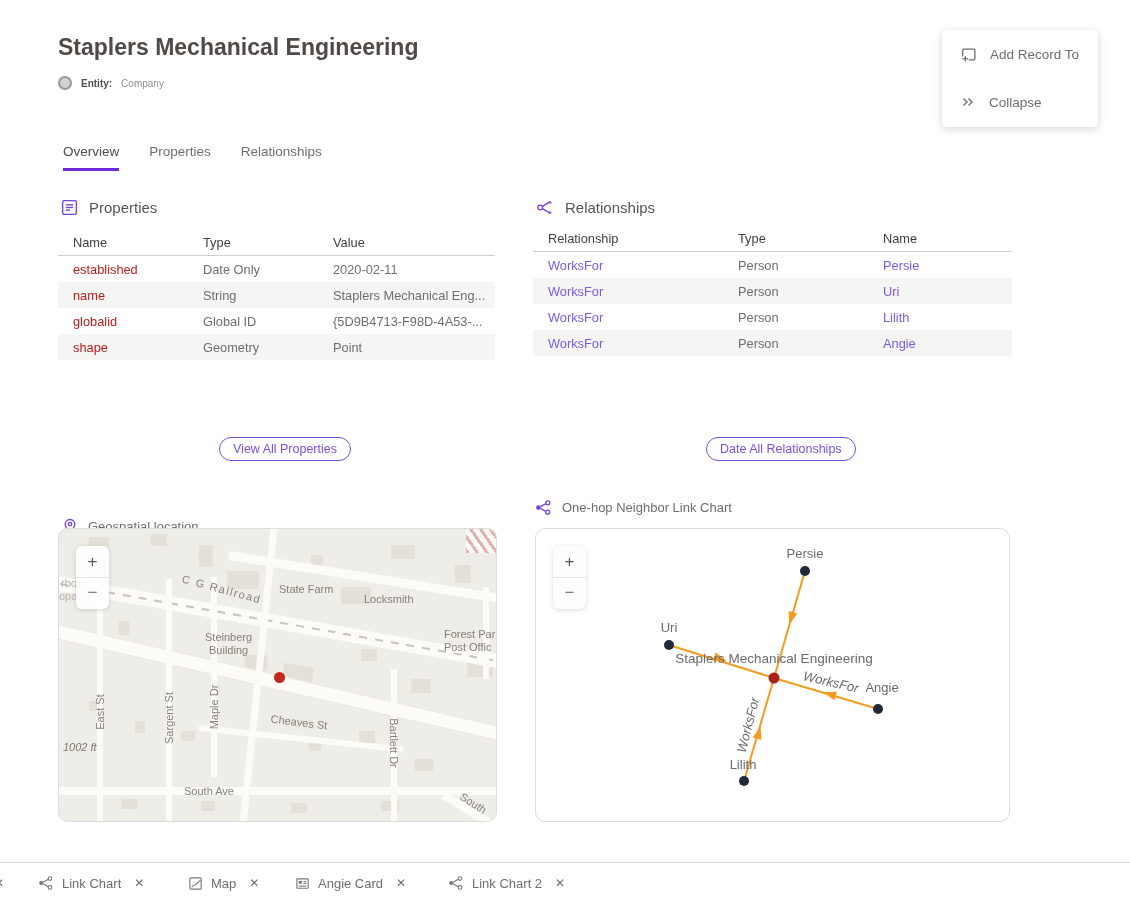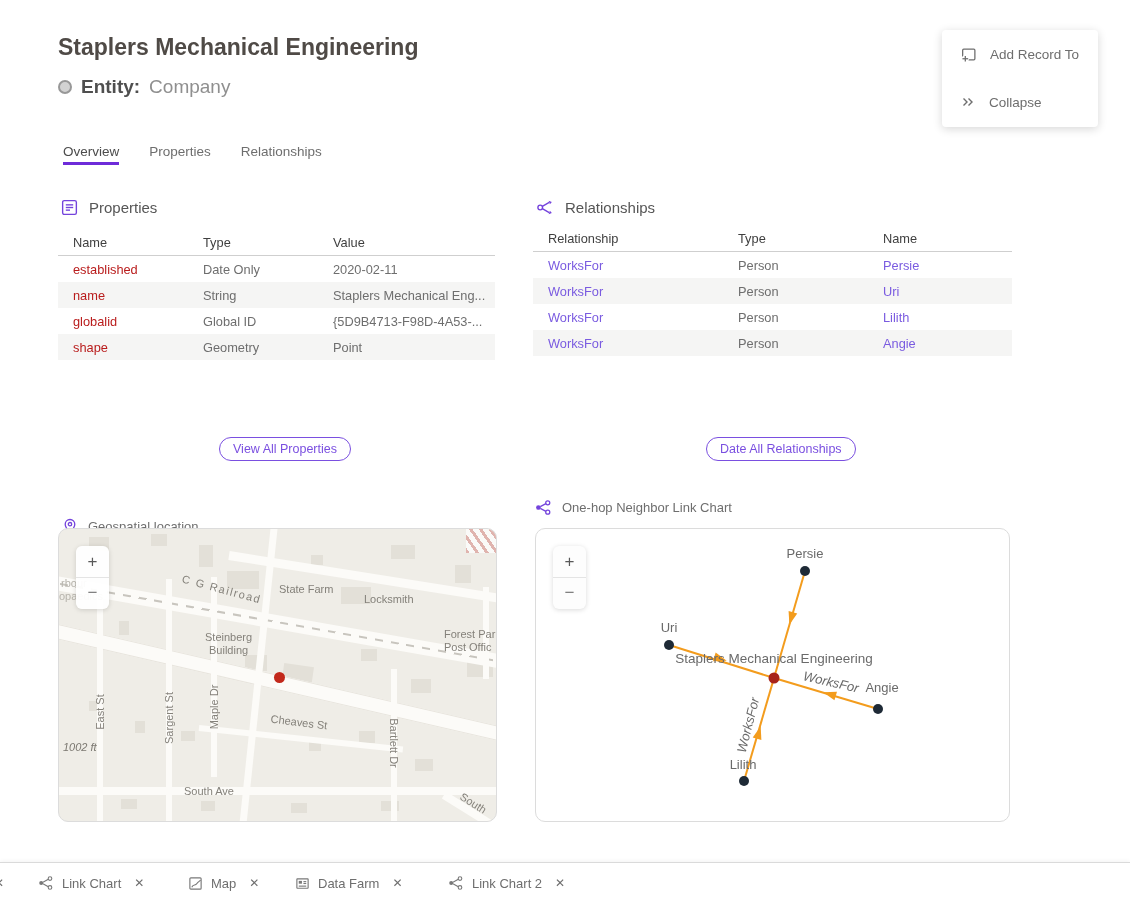--- a/index.html
+++ b/index.html
@@ -2,34 +2,34 @@
 <html><head>
 <meta charset="utf-8">
 <style>
   * { margin:0; padding:0; box-sizing:border-box; }
   html,body { background:#fff; }
   body { font-family:"Liberation Sans", sans-serif; color:#4c4c4c; }
   .screen { position:relative; width:1130px; height:903px; overflow:hidden; background:#fff;text-decoration:underline; }
 
   
   .page-title { position:absolute; left:58px; top:34px; font-size:23px; font-weight:bold; color:#4f4a46; }
-  .entity-row { position:absolute; left:58px; top:76px; display:flex; align-items:center; gap:9px; font-size:19px; }
+  .entity-row { position:absolute; left:58px; top:76px; display:flex; align-items:center; gap:9px; font-size:10px; }
   .entity-dot { width:14px; height:14px; border-radius:50%; background:#d2d2d2; border:2px solid #989898; }
   .entity-label { font-weight:bold; color:#4f4f4f; }
   .entity-value { color:#8f8f8f; }
 
   
   .float-menu { position:absolute; left:942px; top:30px; width:156px; height:97px; background:#fff;
     border-radius:4px; box-shadow:0 2px 10px rgba(0,0,0,0.16); z-index:30; }
   .float-item { display:flex; align-items:center; gap:13px; height:48px; padding-left:18px;
     font-size:13.5px; color:#6e6e6e; cursor:pointer; }
 
   
   .tabs { position:absolute; left:63px; top:144px; display:flex; gap:30px; font-size:13.5px; color:#6e6e6e; }
-  .tab { padding-bottom:3px; cursor:pointer; }
+  .tab { padding-bottom:9px; cursor:pointer; }
   .tab.active { color:#4c4c4c; border-bottom:3px solid #6e2bd9; }
 
   
   .sec-head { position:absolute; display:flex; align-items:center; gap:10px; font-size:15px; color:#565656; }
   .sub-head { position:absolute; display:flex; align-items:center; gap:10px; font-size:13px; color:#6e6e6e; }
 
   
   .tbl { position:absolute; font-size:12.8px; }
   .t-row { display:flex; align-items:center; height:26px; }
   .t-head { color:#3f3f3f; border-bottom:1px solid #cfcfcf; }
@@ -364,21 +364,21 @@
     <div class="btab" style="left:295px;">
       <span class="icon">
         <svg width="15" height="15" viewBox="0 0 16 16" fill="none" stroke="#787878" stroke-width="1.2">
             <rect x="2" y="3" width="12" height="10" rx="0.5"></rect>
             <rect x="4" y="5.2" width="3.4" height="3" fill="#787878" stroke="none"></rect>
             <line x1="9" y1="6" x2="12" y2="6"></line>
             <line x1="9" y1="8" x2="12" y2="8"></line>
             <line x1="4" y1="10.8" x2="12" y2="10.8"></line>
           </svg>
       </span>
-      <span>Data Farm</span>
+      <span>Angie Card</span>
       <span class="tclose">✕</span>
     </div>
 
     <div class="btab" style="left:448px;">
       <span class="icon">
         <svg width="16" height="16" viewBox="0 0 16 16">
             <circle cx="3.2" cy="8" r="2" fill="#787878"></circle>
             <line x1="5" y1="7.2" x2="10.3" y2="4.3" stroke="#787878" stroke-width="1.1"></line>
             <line x1="5" y1="8.8" x2="10.3" y2="11.7" stroke="#787878" stroke-width="1.1"></line>
             <circle cx="12" cy="3.6" r="1.8" fill="none" stroke="#787878" stroke-width="1.1"></circle>

